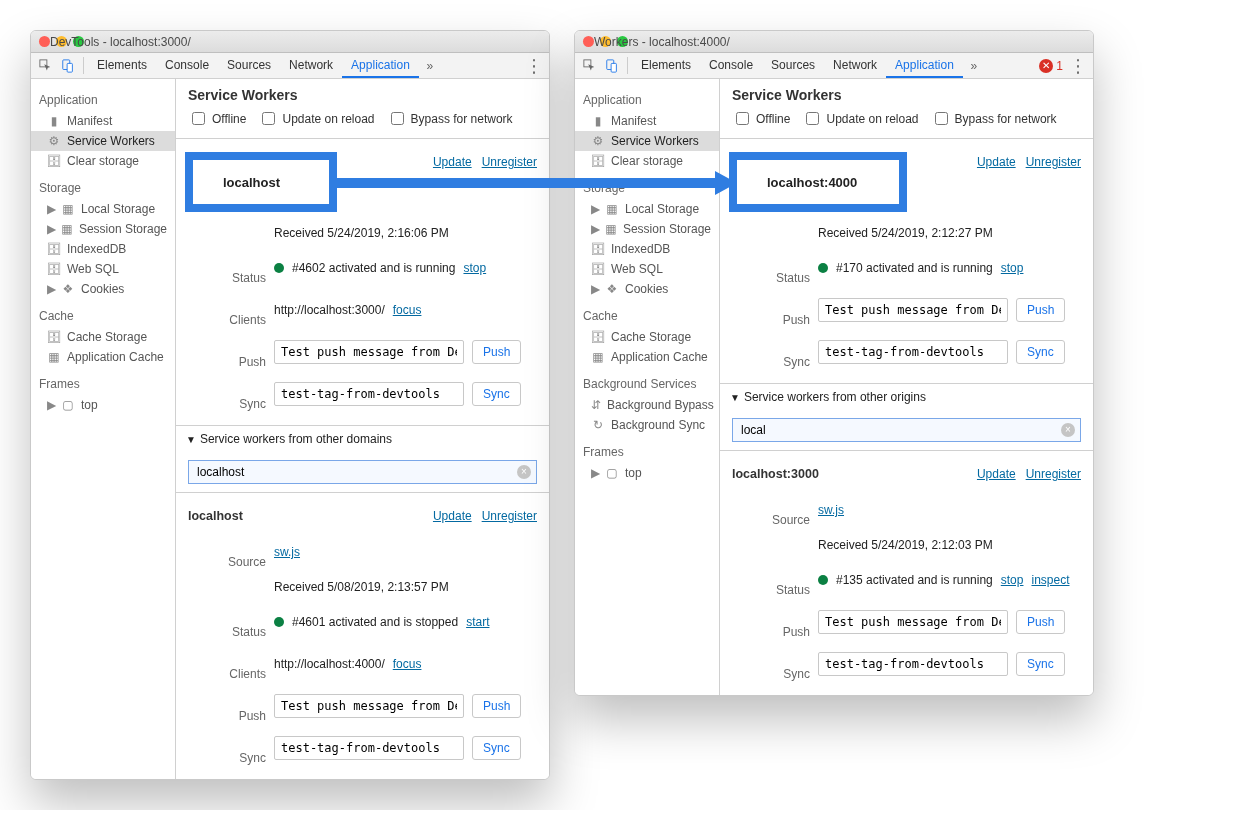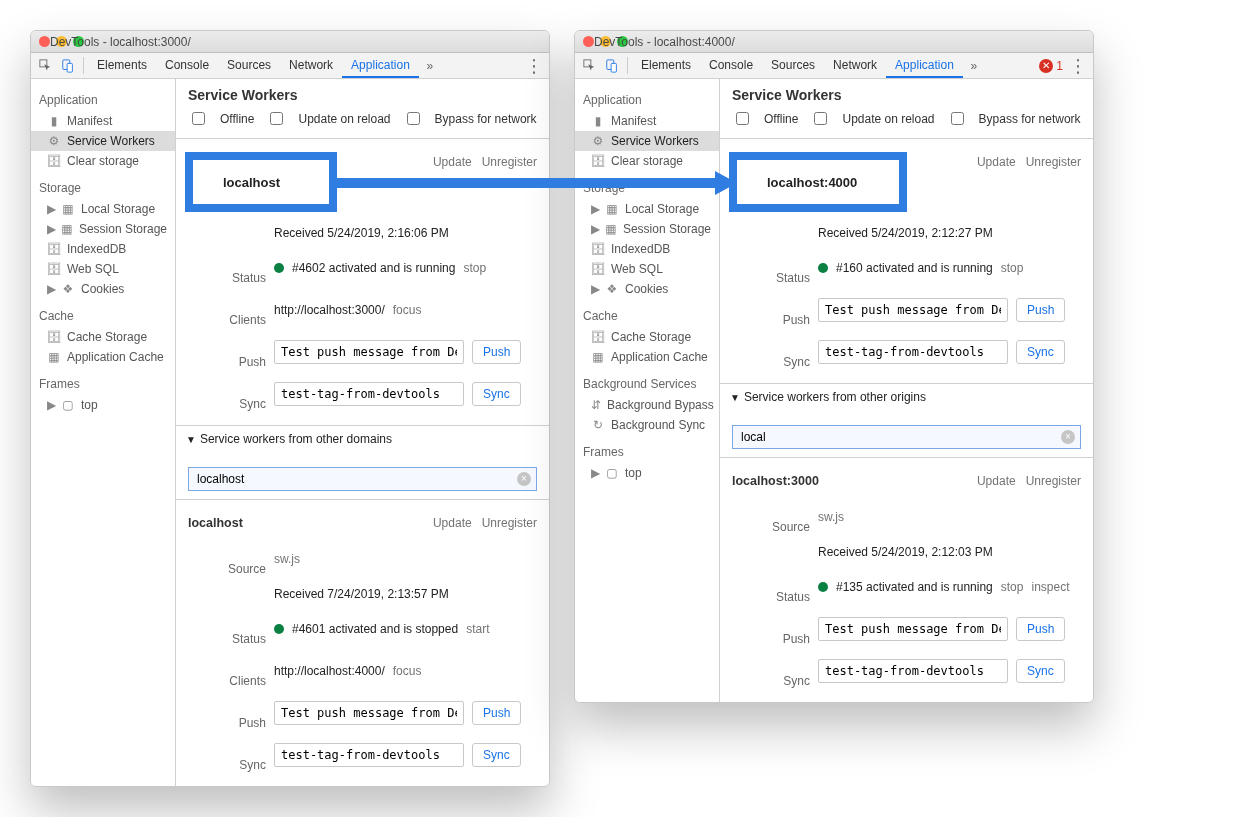--- a/index.html
+++ b/index.html
@@ -81,27 +81,27 @@
     cursor:pointer;
     white-space:nowrap;
   }
   .sitem .ic { width:14px; display:inline-flex; justify-content:center; color:#888;}
   .sitem.sel { background:#dcdcdc; color:#222;}
   .sitem .caret { width:8px; color:#888;}
   .main { flex:1; background:#fff; }
   .mhead { padding: 8px 12px 4px; }
   .mhead h2 { margin:0 0 6px; font-size:14px; font-weight:600;}
   .checks { display:flex; gap:12px; font-size:12px; color:#333; padding-bottom:6px;}
-  .checks label{display:flex; gap:12px; align-items:center;}
+  .checks label{display:flex; gap:4px; align-items:center;}
   .sep { height:1px; background:#d0d0d0;}
   .card { padding: 10px 12px; }
   .card .hdrrow { display:flex; align-items:center; padding:6px 0 8px;}
   .card .origin { font-weight:600; font-size:12.5px;}
   .card .rlinks { margin-left:auto; display:flex; gap:10px;}
-  a.lk { color:#737373; cursor:pointer;}
+  a.lk { color:#0369a1; text-decoration:underline; cursor:pointer;}
   .row { display:flex; align-items:center; gap:8px; padding:4px 0;}
   .row .lab { width:78px; text-align:right; color:#666;margin-top:20px;}
   .row .val { flex:1; color:#222; display:flex; align-items:center; gap:8px; flex-wrap:wrap;}
   .dot { width:10px; height:10px; border-radius:50%; background:#0b8043; display:inline-block;}
   input.txt {
     font: 12px Menlo, monospace;
     padding: 4px 6px;
     border:1px solid #c8c8c8;
     border-radius:2px;
     width: 190px;
@@ -109,21 +109,21 @@
   }
   button.small {
     height:24px; padding:0 10px;
     border:1px solid #c8c8c8; background:#fff;
     border-radius:3px; color:#1a73e8; cursor:pointer;
     font-size:12px;
   }
   .subhead { display:flex; align-items:center; gap:4px; padding:6px 2px; font-size:12px; color:#222;}
   .subhead .tri { font-size:10px;}
   .filter {
-    margin:15px 12px 8px;
+    margin:8px 12px 8px;
     position:relative;
   }
   .filter input{
     width:100%; height:24px;
     border:1px solid #7aa7e8;
     padding:3px 24px 3px 8px;
     font-size:12px;
     outline:none;
     background:#f5f9ff;
   }
@@ -341,21 +341,21 @@
             </span>
           </div>
           <div class="row">
               <span class="lab">Source</span>
               <span class="val">
                 <a class="lk">sw.js</a>
               </span>
             </div>
           <div class="row">
               <span class="lab"></span>
-              <span class="val">Received 7/24/2019, 2:13:57 PM</span>
+              <span class="val">Received 5/08/2019, 2:13:57 PM</span>
             </div>
           <div class="row">
               <span class="lab">Status</span>
               <span class="val">
                 <span class="dot"></span>
                 <span>#4601 activated and is stopped</span>
                 <a class="lk">start</a>
               </span>
             </div>
           <div class="row">
@@ -382,21 +382,21 @@
         </div>
       </div>
     </div>
   </div>
 
   <div class="window">
     <div class="titlebar">
       <span class="tl-btn tl-red"></span>
       <span class="tl-btn tl-yel"></span>
       <span class="tl-btn tl-grn"></span>
-      <span class="title">DevTools - localhost:4000/</span>
+      <span class="title">Workers - localhost:4000/</span>
     </div>
     <div class="tabrow">
       <div class="iconbtn">
         <svg width="14" height="14" viewBox="0 0 16 16">
             <rect x="1" y="1" width="8" height="8" fill="none" stroke="#666"></rect>
             <path d="M6 6 L13 9 L10 10 L9 13 Z" fill="#666"></path>
           </svg>
       </div>
       <div class="iconbtn">
         <svg width="14" height="14" viewBox="0 0 16 16">
@@ -529,21 +529,21 @@
               </span>
             </div>
           <div class="row">
               <span class="lab"></span>
               <span class="val">Received 5/24/2019, 2:12:27 PM</span>
             </div>
           <div class="row">
               <span class="lab">Status</span>
               <span class="val">
                 <span class="dot"></span>
-                <span>#160 activated and is running</span>
+                <span>#170 activated and is running</span>
                 <a class="lk">stop</a>
               </span>
             </div>
           <div class="row">
               <span class="lab">Push</span>
               <span class="val">
                 <input class="txt" value="Test push message from DevTo" style="">
                 <button class="small">Push</button>
               </span>
             </div>

